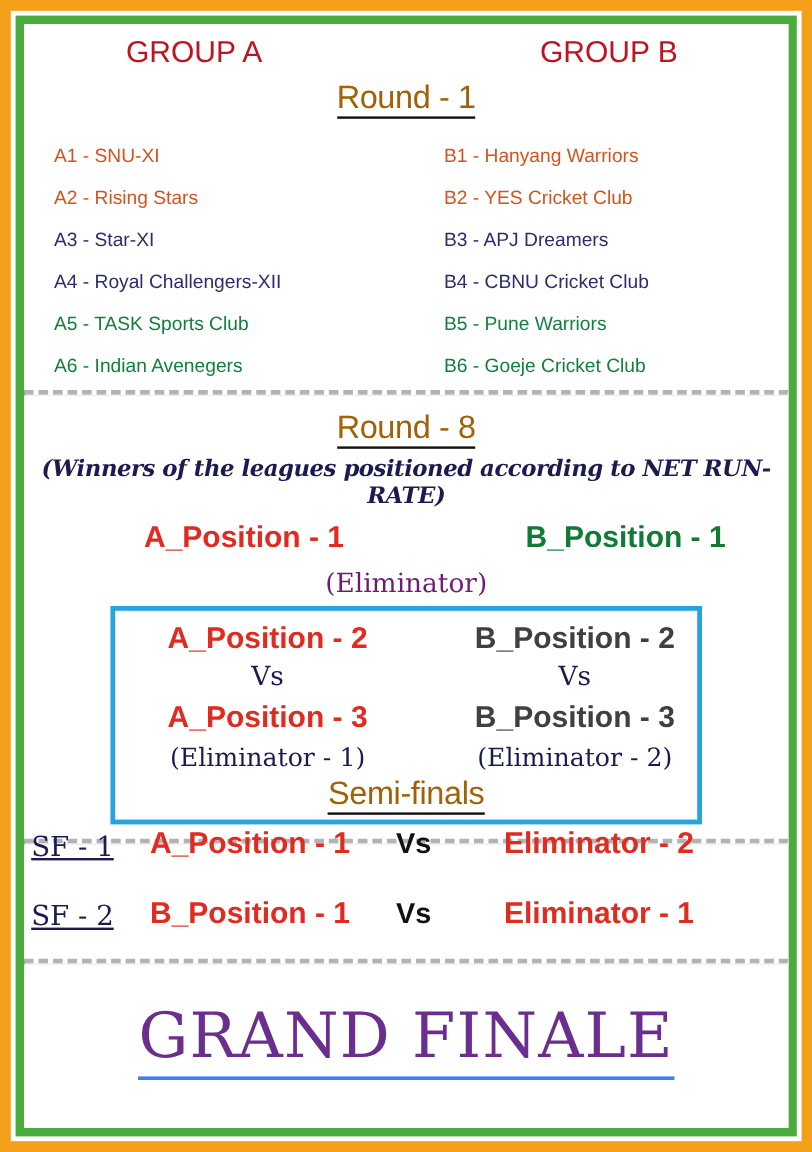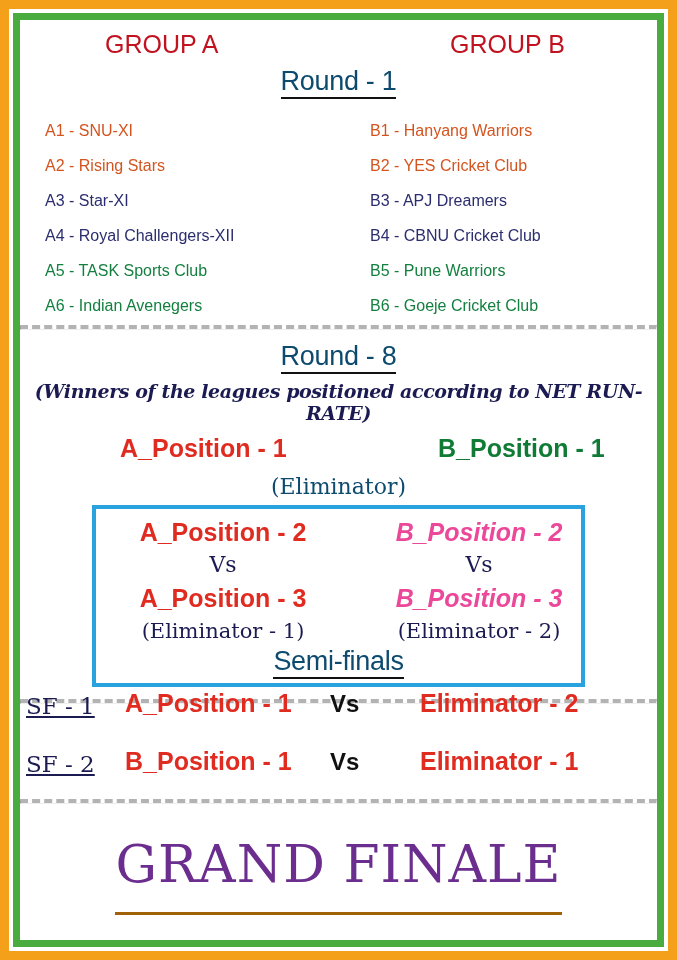--- a/index.html
+++ b/index.html
@@ -43,21 +43,21 @@
     top: 20px;
     right: 20px;
     bottom: 20px;
     background: #ffffff;
     box-sizing: border-box;
   }
 
   
   .hdr-underline {
     text-align: center;
-    color: #0c4a6e;
+    color: #a16207;
     font-size: 27px;
     font-weight: 400;
     letter-spacing: -0.3px;
   }
   .hdr-underline span {
     border-bottom: 2px solid #111111;
     padding-bottom: 1px;
   }
   .dashed-sep {
     border-top: 4px dashed #b3b3b3;
@@ -130,21 +130,21 @@
     position: absolute;
     font-size: 25px;
     font-weight: bold;
     white-space: nowrap;
   }
   .pos.a { left: 100px; color: #e02b20; }
   .pos.b { left: 418px; color: #0f7b35; }
 
   .elim-label {
     text-align: center;
-    color: #0c4a6e;
+    color: #701a75;
     font-family: "DejaVu Serif", serif;
     font-size: 22px;
     margin-top: 4px;
   }
 
   .elim-box {
     position: relative;
     margin: 6px 72px 0 72px;
     border: 4px solid #29a3dd;
     height: 182px;
@@ -158,21 +158,21 @@
   }
   .elim-half.left  { left: 2px; }
   .elim-half.right { left: 258px; }
   .elim-team {
     font-size: 25px;
     font-weight: bold;
     line-height: 34px;
     white-space: nowrap;
   }
   .elim-half.left  .elim-team { color: #e02b20; }
-  .elim-half.right .elim-team { color: #ec4899; font-style: italic; }
+  .elim-half.right .elim-team { color: #404040; }
   .elim-vs {
     font-family: "DejaVu Serif", serif;
     color: #1b1b52;
     font-size: 22px;
     line-height: 32px;
   }
   .elim-tag {
     font-family: "DejaVu Serif", serif;
     color: #1b1b52;
     font-size: 21px;
@@ -228,22 +228,22 @@
   .finale-title {
     text-align: center;
     margin-top: 66px;
     color: #6b2d8e;
     font-family: "DejaVu Serif", serif;
     font-size: 52px;
     font-weight: 400;
     letter-spacing: 1px;
   }
   .finale-title span {
-    border-bottom: 3px solid #a16207;
-    padding-bottom: 18px;
+    border-bottom: 3px solid #3b82f6;
+    padding-bottom: 3px;
   }
 </style>
 </head>
 <body>
 
 <div id="poster">
   <div class="gap-ring"></div>
   <div class="green-frame"></div>
 
   <div class="sheet">

